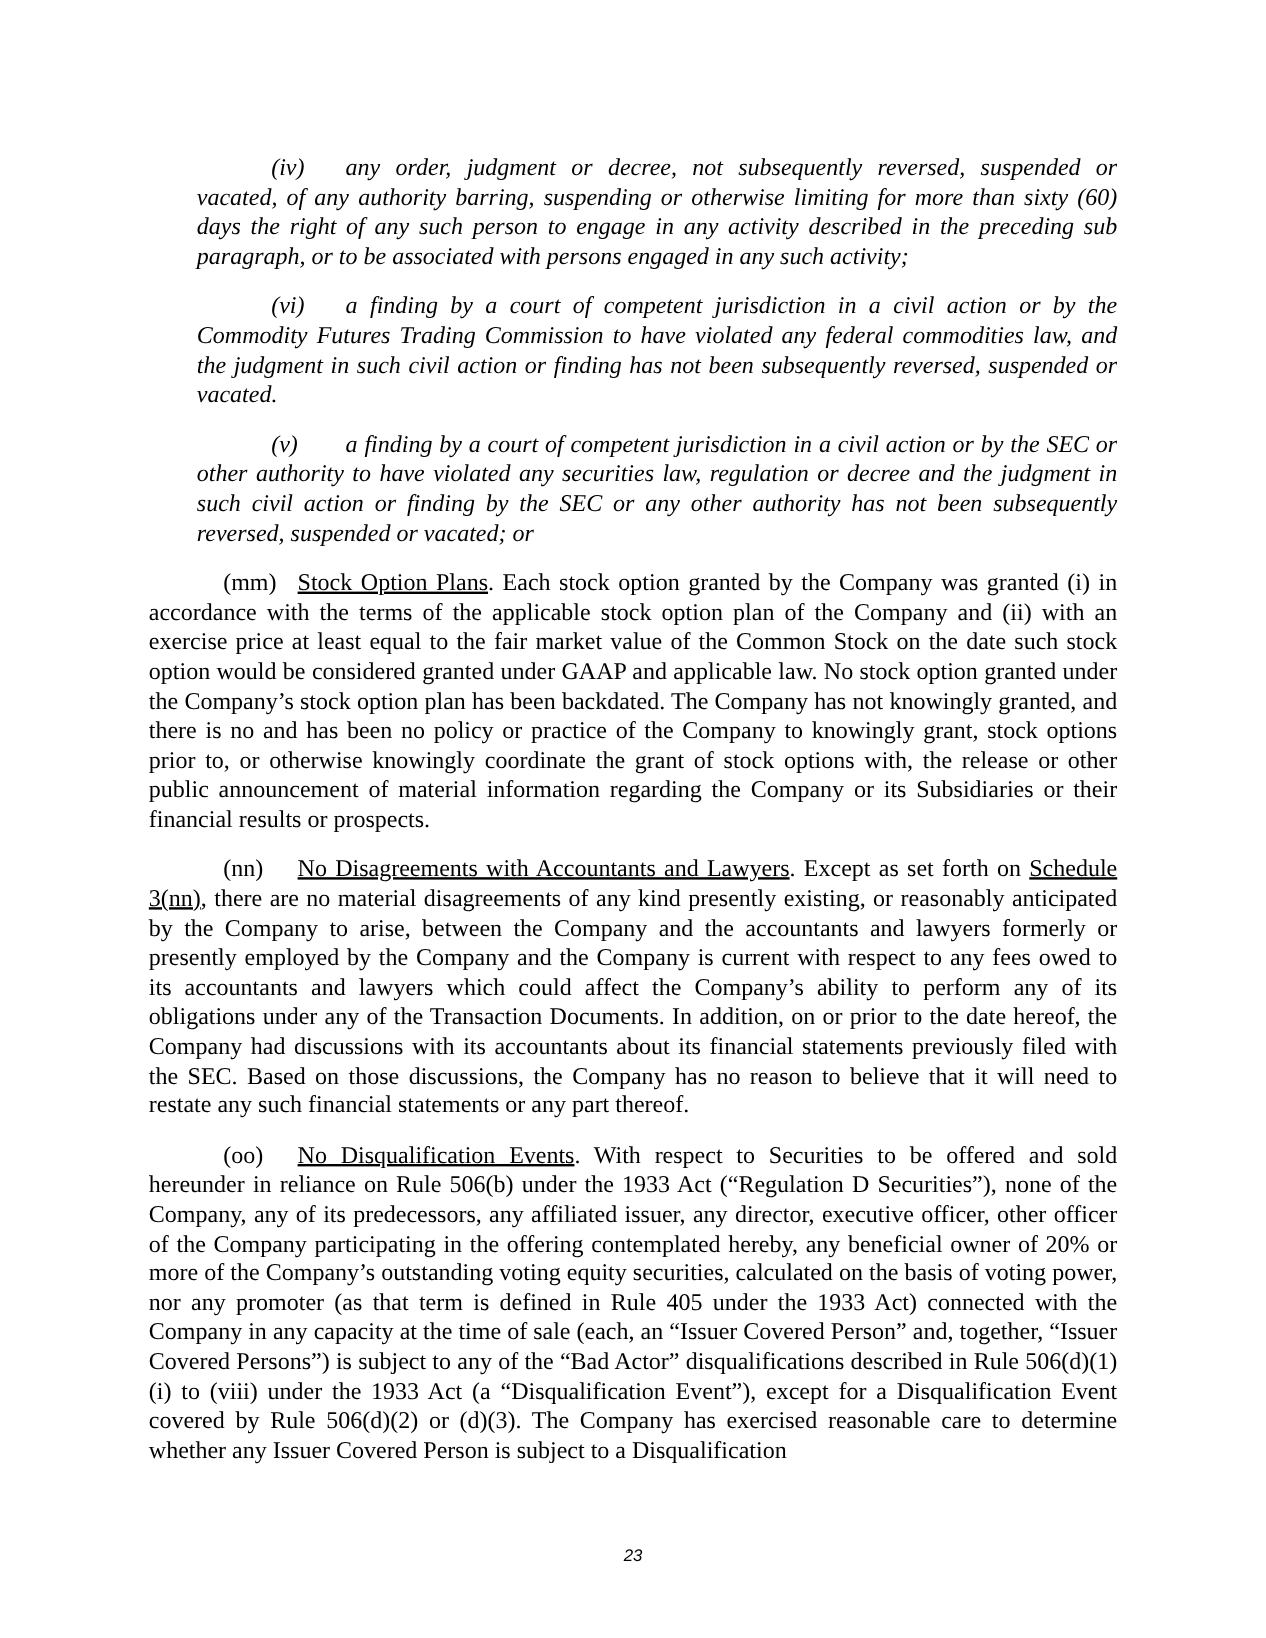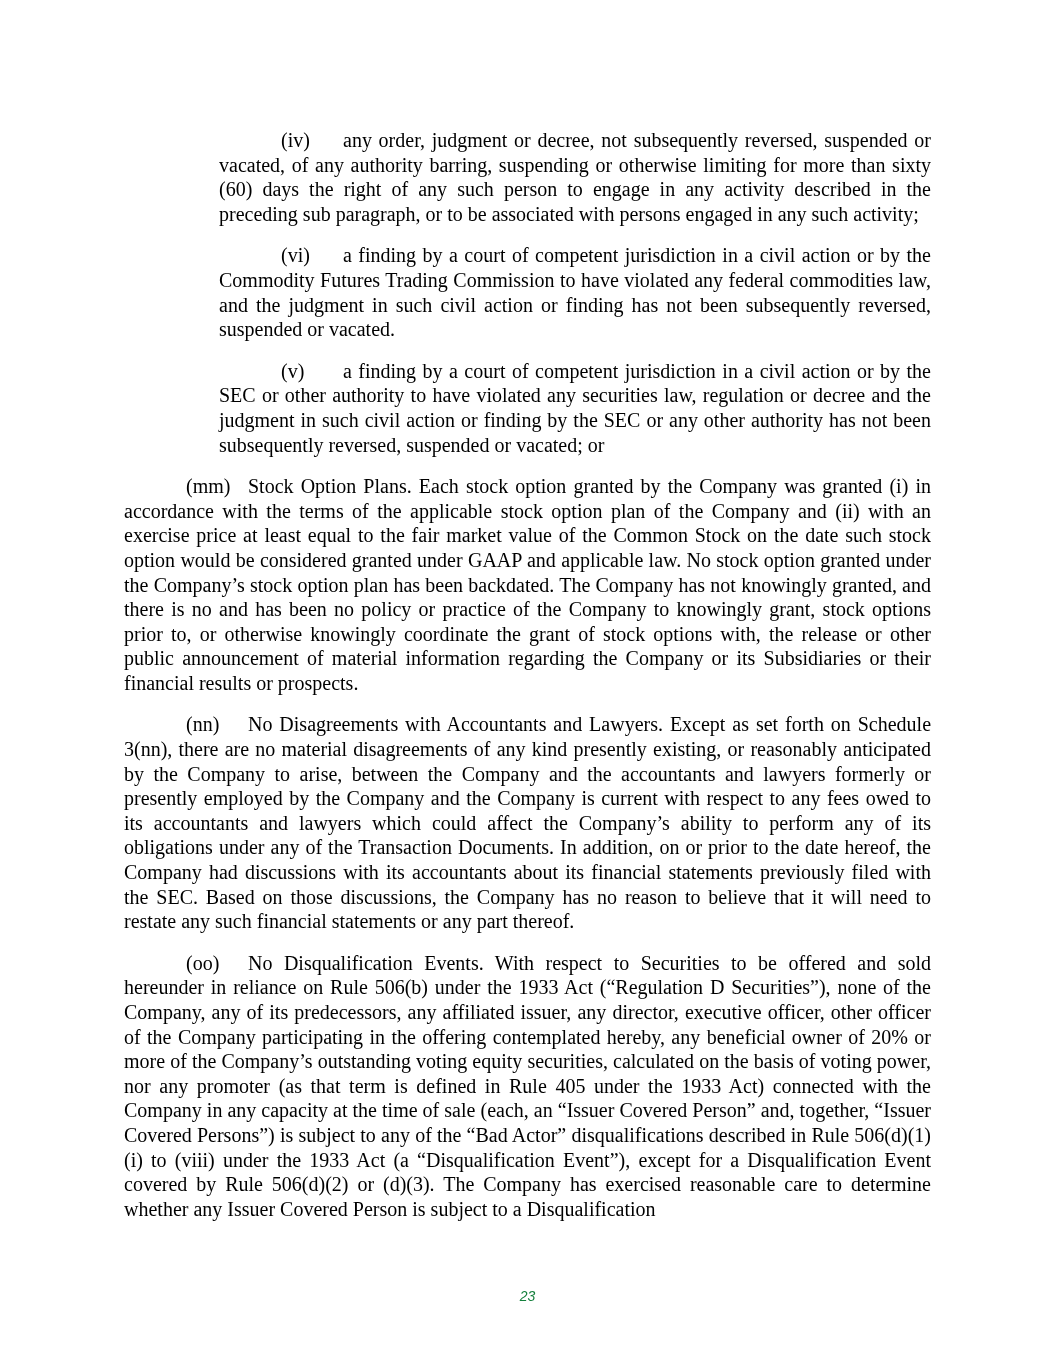--- a/index.html
+++ b/index.html
@@ -24,41 +24,42 @@
     left: 124px;
     width: 807px;
     text-align: justify;
   }
   .doc-body p {
     margin: 0 0 17px 0;
     padding: 0;
     text-indent: 62px;
   }
   .doc-body p.block-indent {
-    margin-left: 95px;
+    margin-left: 40px;
+    font-style: italic;
   }
   .plabel {
     display: inline-block;
     width: 62px;
     white-space: nowrap;
     text-indent: 0;
   }
-  .u { }
+  .u { text-decoration: underline; }
   .b { font-weight: normal; }
   .page-number {
     position: absolute;
     top: 1288px;
     left: 0;
     width: 100%;
     text-align: center;
     font-family: "Liberation Sans", sans-serif;
     font-style: italic;
     font-size: 14px;
     line-height: 17px;
-    color: #15803d;
+    color: #000000;
   }
 </style>
 </head>
 <body>
 
 <div class="page">
   <div class="doc-body">
       <p class="block-indent"><span class="plabel">(iv)</span><span>any order, judgment or decree, not subsequently reversed, suspended or vacated, of any authority barring, suspending or otherwise limiting for more than sixty (60) days the right of any such person to engage in any activity described in the preceding sub paragraph, or to be associated with persons engaged in any such activity;</span></p>
       <p class="block-indent"><span class="plabel">(vi)</span><span>a finding by a court of competent jurisdiction in a civil action or by the Commodity Futures Trading Commission to have violated any federal commodities law, and the judgment in such civil action or finding has not been subsequently reversed, suspended or vacated.</span></p>
       <p class="block-indent"><span class="plabel">(v)</span><span>a finding by a court of competent jurisdiction in a civil action or by the SEC or other authority to have violated any securities law, regulation or decree and the judgment in such civil action or finding by the SEC or any other authority has not been subsequently reversed, suspended or vacated; or</span></p>

